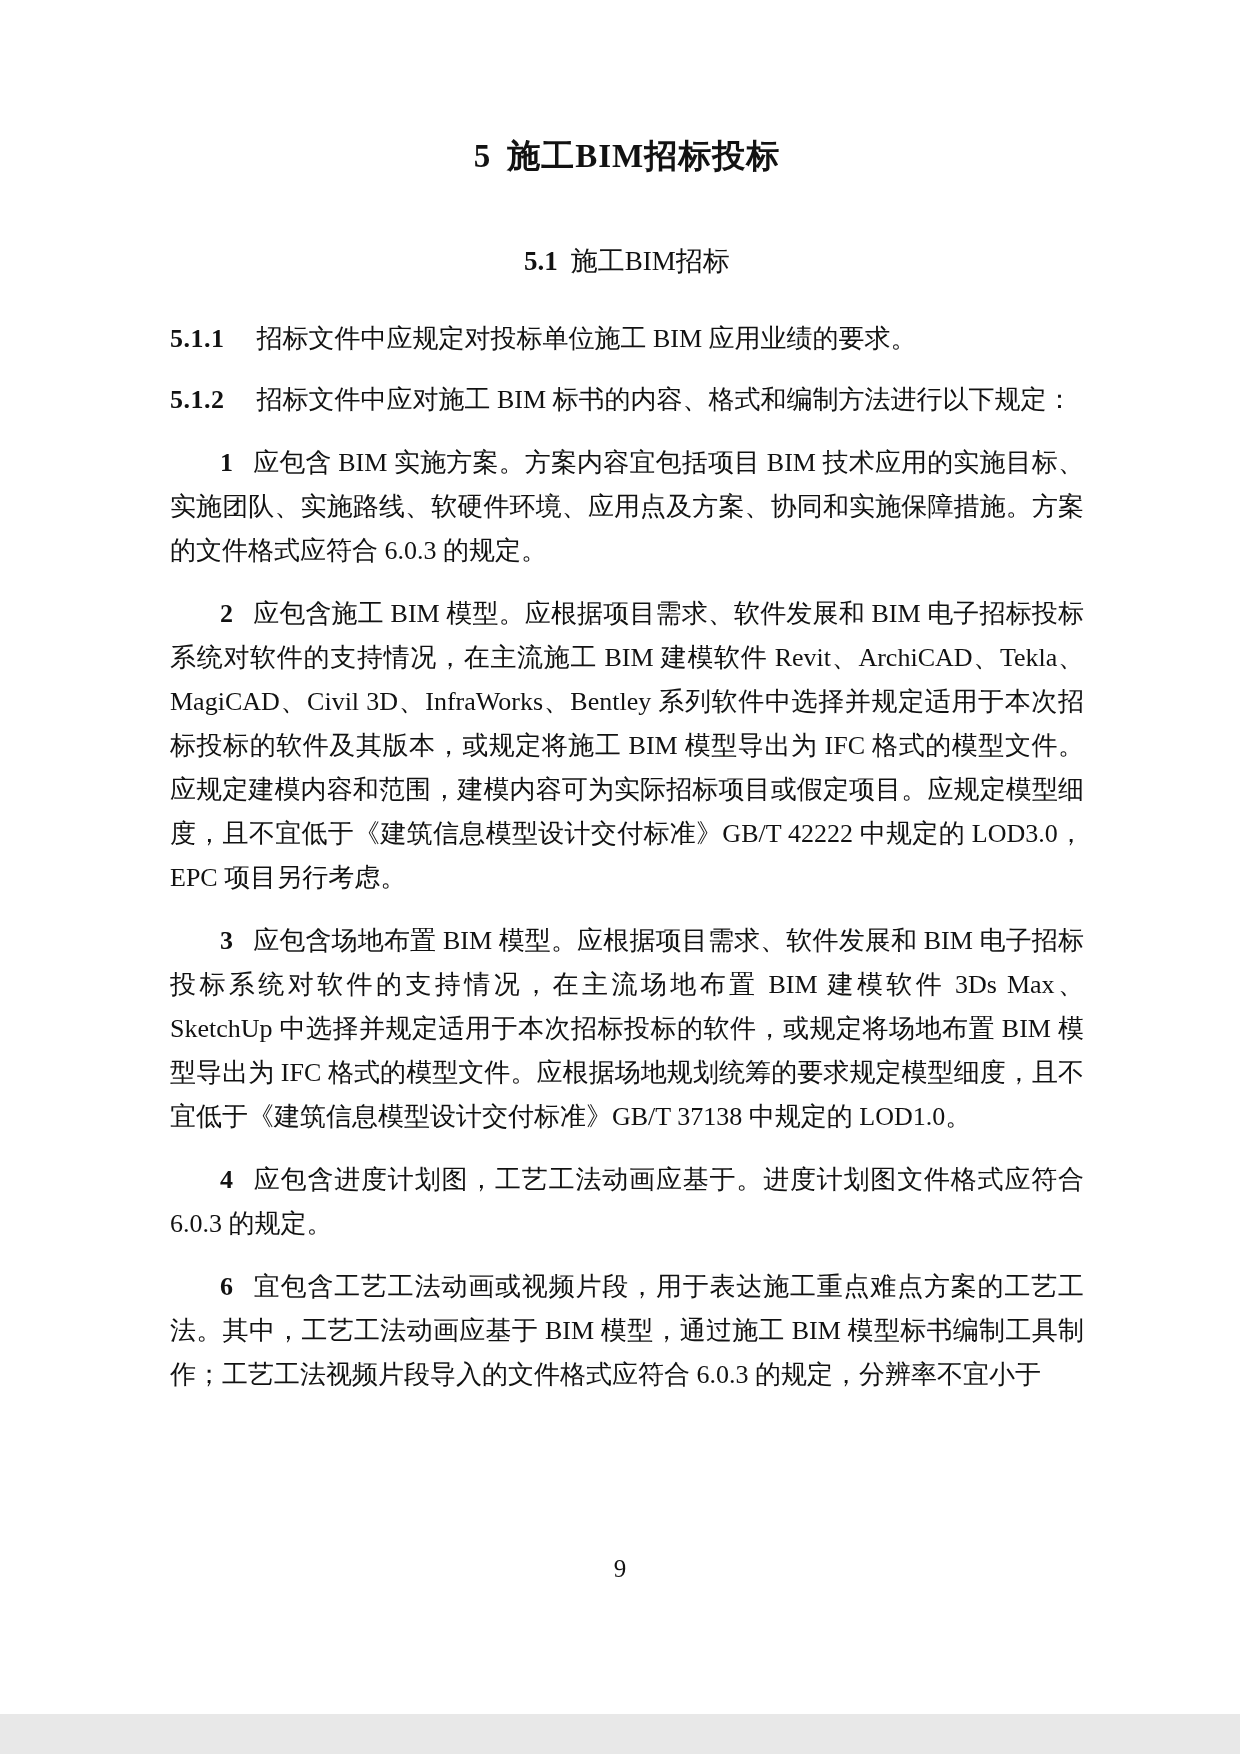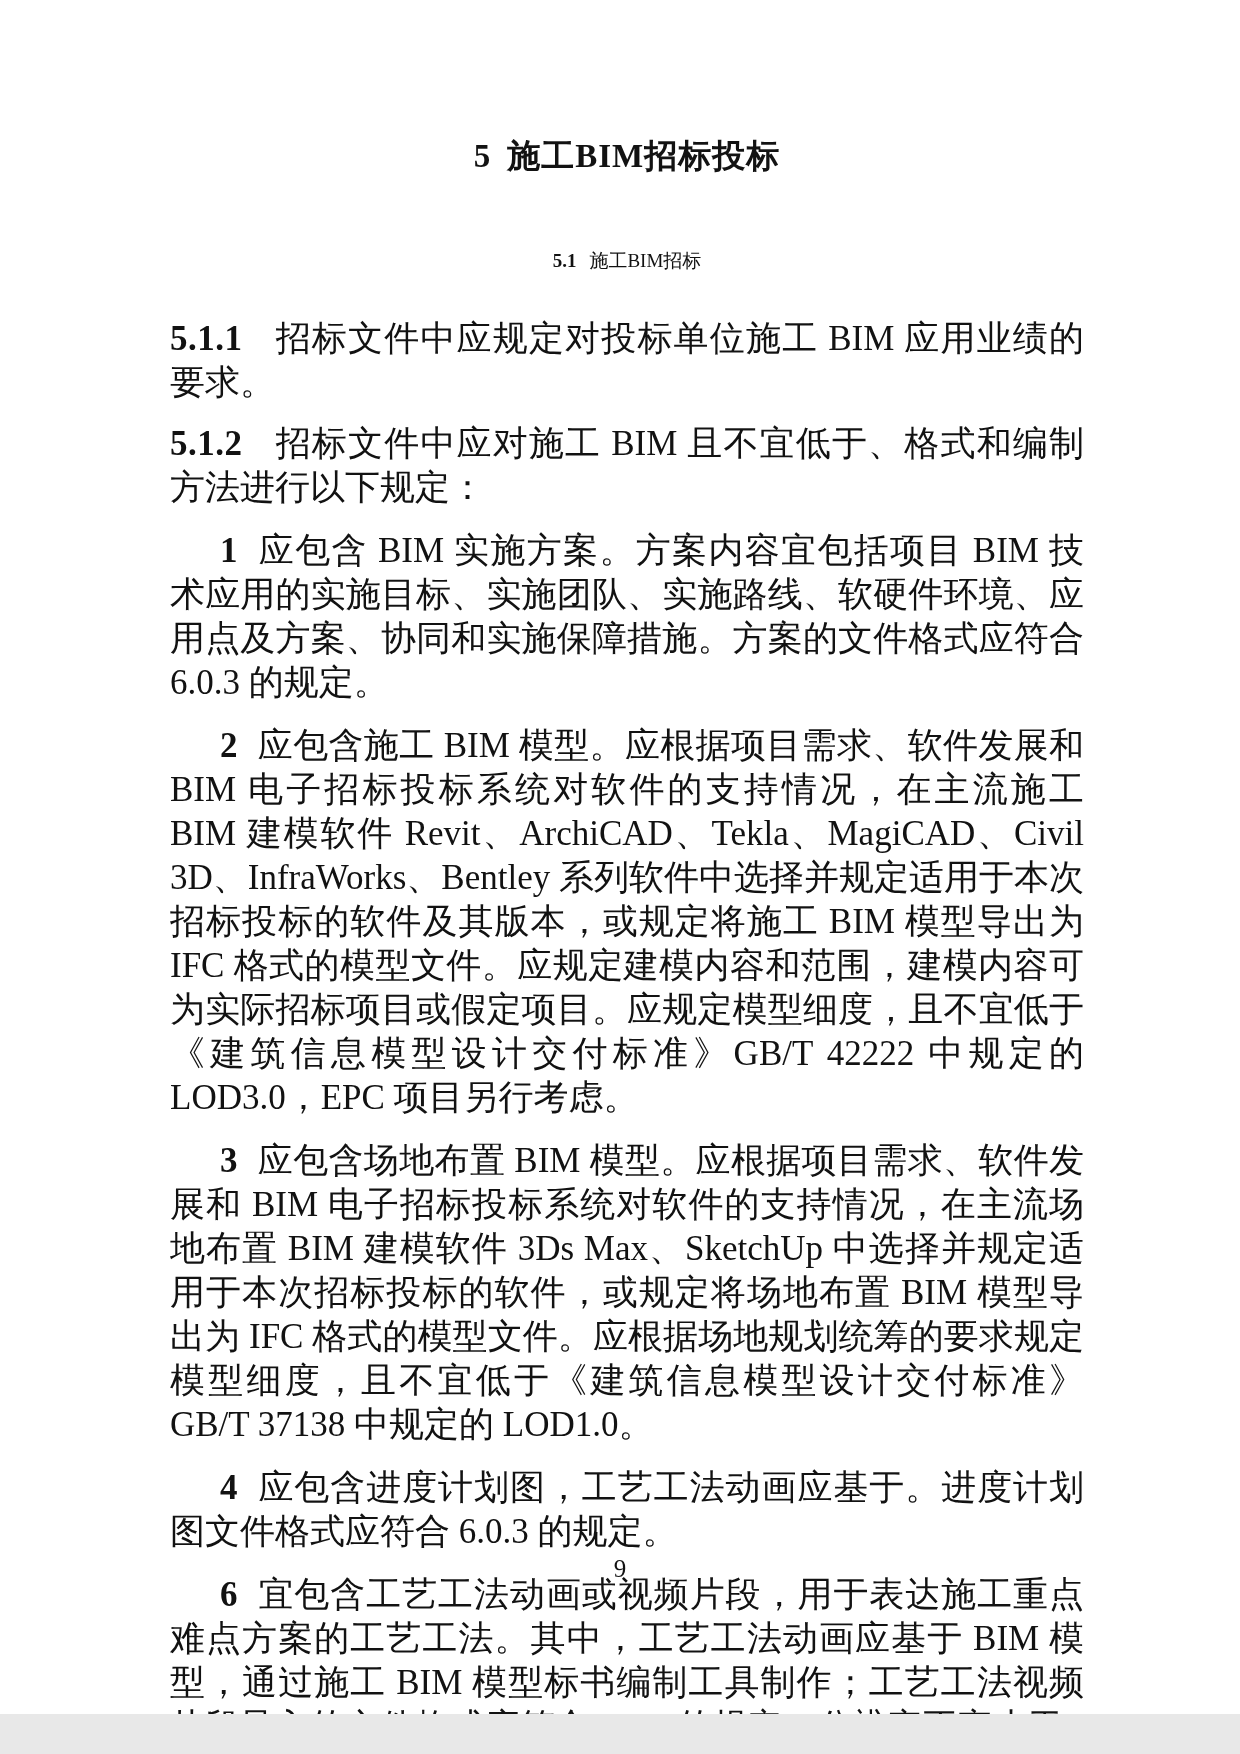--- a/index.html
+++ b/index.html
@@ -26,30 +26,30 @@
     font-weight: bold;
     line-height: 42px;
     letter-spacing: 1px;
   }
   .chapter-title .chapter-num {
     margin-right: 16px;
   }
   .section-title {
     margin: 66px 0 0 0;
     text-align: center;
-    font-size: 19px;
+    font-size: 27px;
     font-weight: normal;
     line-height: 36px;
   }
   .section-title .section-num {
     font-weight: bold;
     margin-right: 13px;
   }
   .body-text p {
-    font-size: 35px;
+    font-size: 26px;
     line-height: 44px;
     margin: 0;
     text-align: justify;
     text-align-last: left;
   }
   p.clause {
     margin-top: 17px;
   }
   p.clause:first-child {
     margin-top: 38px;
@@ -87,21 +87,21 @@
 <div class="page">
 
   <h1 class="chapter-title"><span class="chapter-num">5</span><span>施工BIM招标投标</span></h1>
 
   <h2 class="section-title"><span class="section-num">5.1</span><span>施工BIM招标</span></h2>
 
   <div class="body-text">
 
     <p class="clause"><span class="clause-num">5.1.1</span><span>招标文件中应规定对投标单位施工 BIM 应用业绩的要求。</span></p>
 
-    <p class="clause"><span class="clause-num">5.1.2</span><span>招标文件中应对施工 BIM 且不宜低于、格式和编制方法进行以下规定：</span></p>
+    <p class="clause"><span class="clause-num">5.1.2</span><span>招标文件中应对施工 BIM 标书的内容、格式和编制方法进行以下规定：</span></p>
 
     <p class="item"><span class="item-num">1</span><span>应包含 BIM 实施方案。方案内容宜包括项目 BIM 技术应用的实施目标、实施团队、实施路线、软硬件环境、应用点及方案、协同和实施保障措施。方案的文件格式应符合 6.0.3 的规定。</span></p>
 
     <p class="item"><span class="item-num">2</span><span>应包含施工 BIM 模型。应根据项目需求、软件发展和 BIM 电子招标投标系统对软件的支持情况，在主流施工 BIM 建模软件 Revit、ArchiCAD、Tekla、MagiCAD、Civil 3D、InfraWorks、Bentley 系列软件中选择并规定适用于本次招标投标的软件及其版本，或规定将施工 BIM 模型导出为 IFC 格式的模型文件。应规定建模内容和范围，建模内容可为实际招标项目或假定项目。应规定模型细度，且不宜低于《建筑信息模型设计交付标准》GB/T 42222 中规定的 LOD3.0，EPC 项目另行考虑。</span></p>
 
     <p class="item"><span class="item-num">3</span><span>应包含场地布置 BIM 模型。应根据项目需求、软件发展和 BIM 电子招标投标系统对软件的支持情况，在主流场地布置 BIM 建模软件 3Ds Max、SketchUp 中选择并规定适用于本次招标投标的软件，或规定将场地布置 BIM 模型导出为 IFC 格式的模型文件。应根据场地规划统筹的要求规定模型细度，且不宜低于《建筑信息模型设计交付标准》GB/T 37138 中规定的 LOD1.0。</span></p>
 
     <p class="item"><span class="item-num">4</span><span>应包含进度计划图，工艺工法动画应基于。进度计划图文件格式应符合 6.0.3 的规定。</span></p>
 
 

